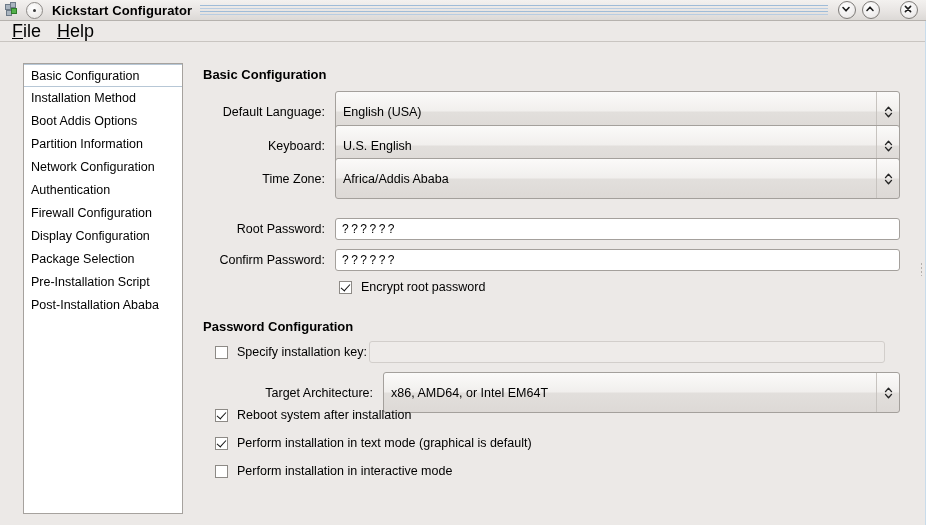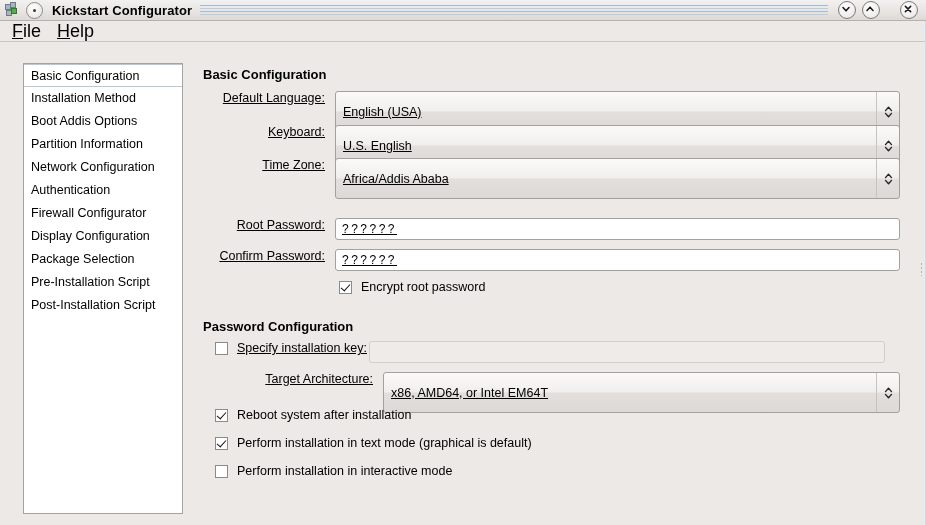--- a/index.html
+++ b/index.html
@@ -152,23 +152,22 @@
     width: 700px; height: 455px;
   }
   .section-title {
     font-weight: bold;
     font-size: 13px;
     margin: 0;
     padding: 0;
   }
   .row {
     display: flex;
-    align-items: flex-start;
-    position: absolute;
-    text-decoration: underline;
+    align-items: center;
+    position: absolute;
   }
   .flabel {
     text-align: right;
     font-size: 12.5px;
     white-space: nowrap;
   }
 
   
   .combo {
     height: 41px;
@@ -301,25 +300,25 @@
   <div class="menu-item"><span class="mn">H</span><span>elp</span></div>
 </div>
 
 <div id="sidebar">
   <div class="side-item selected"><span>Basic Configuration</span></div>
   <div class="side-item"><span>Installation Method</span></div>
   <div class="side-item"><span>Boot Addis Options</span></div>
   <div class="side-item"><span>Partition Information</span></div>
   <div class="side-item"><span>Network Configuration</span></div>
   <div class="side-item"><span>Authentication</span></div>
-  <div class="side-item"><span>Firewall Configurator</span></div>
+  <div class="side-item"><span>Firewall Configuration</span></div>
   <div class="side-item"><span>Display Configuration</span></div>
   <div class="side-item"><span>Package Selection</span></div>
   <div class="side-item"><span>Pre-Installation Script</span></div>
-  <div class="side-item"><span>Post-Installation Script</span></div>
+  <div class="side-item"><span>Post-Installation Ababa</span></div>
 </div>
 
 <div id="content">
 
   <div class="section-title" style="position:absolute; left:0; top:4px;">Basic Configuration</div>
 
   <div class="row" style="left:0; top:28px; width:700px;">
     <div class="flabel" style="width:122px;">Default Language:</div>
     <div class="combo" style="margin-left:10px; width:565px;">
       <span class="ctext">English (USA)</span>

